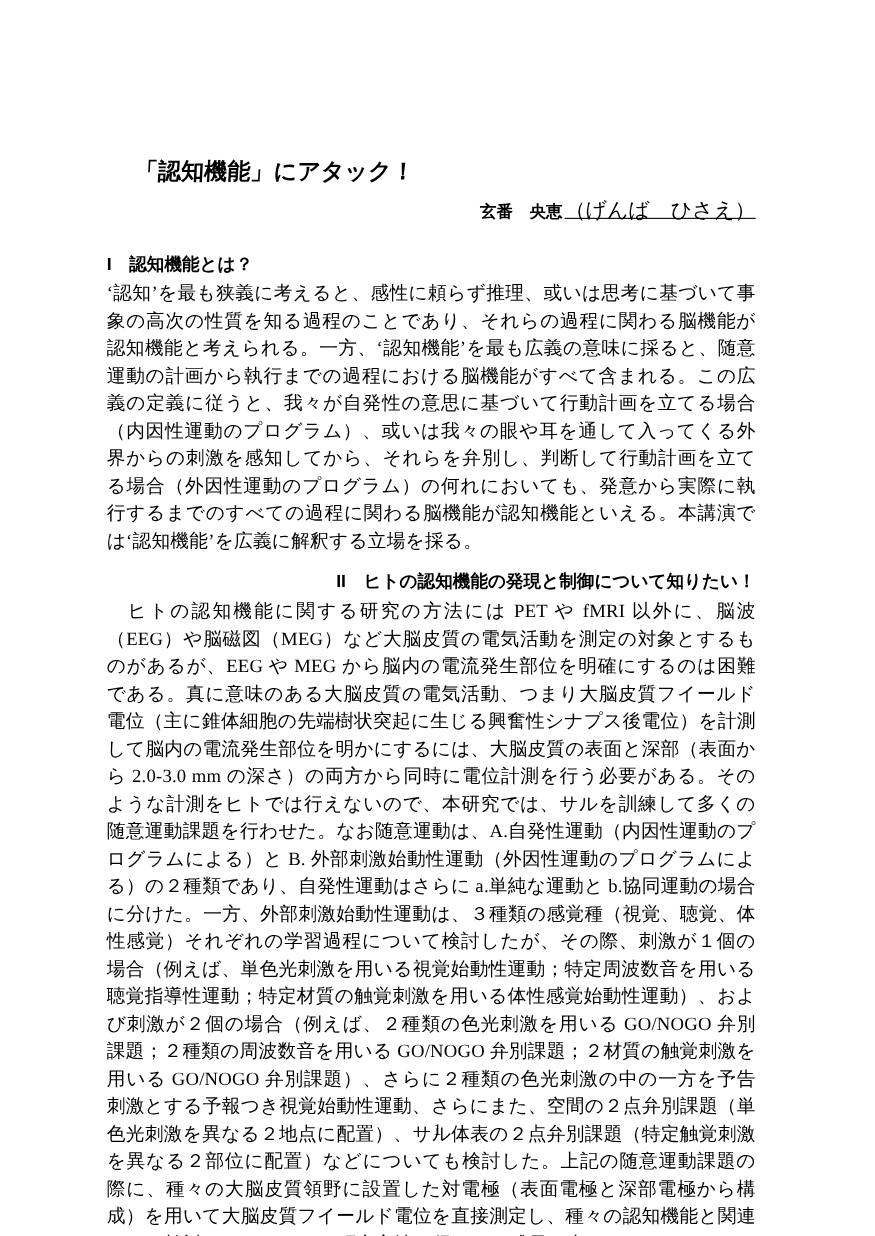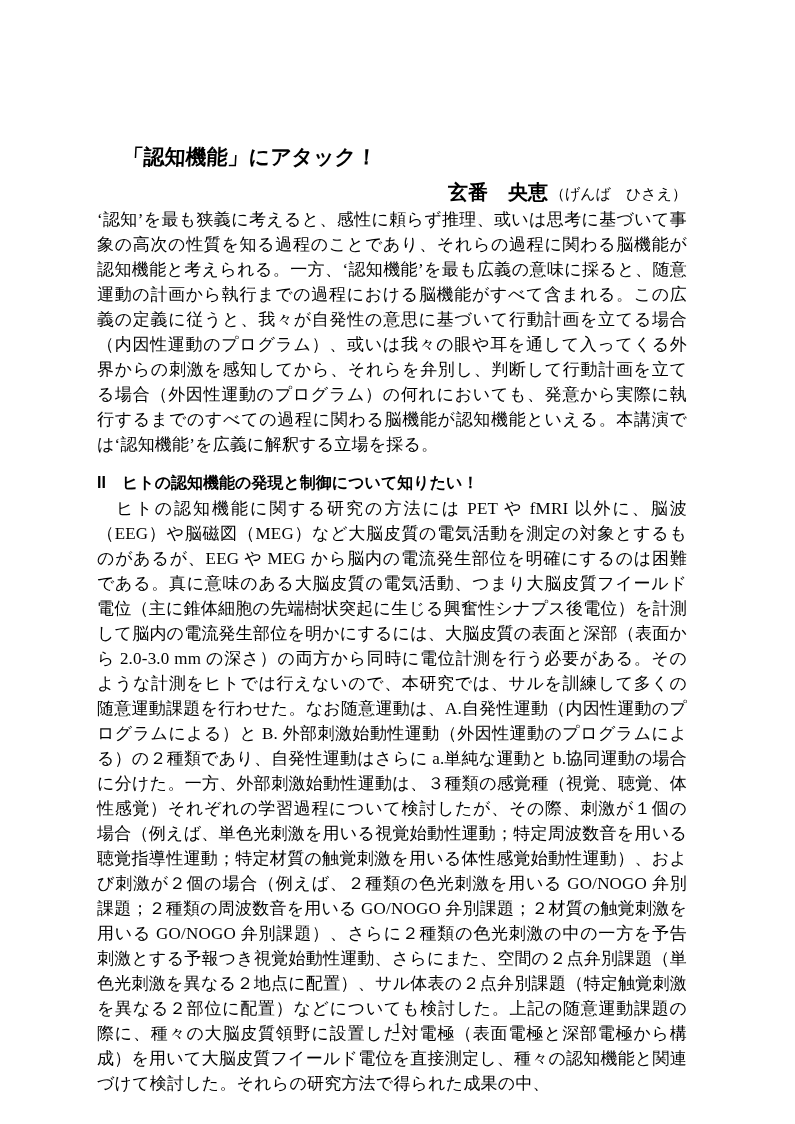--- a/index.html
+++ b/index.html
@@ -34,42 +34,43 @@
   }
   .author-line {
     margin-top: 11px;
     text-align: right;
     line-height: 24px;
     white-space: nowrap;
   }
   .author-name {
     font-family: "Liberation Sans", "DejaVu Sans", sans-serif;
     font-weight: bold;
-    font-size: 20px;
+    font-size: 15px;
   }
   .author-furigana {
-    font-size: 15px;
+    font-size: 19px;
     margin-left: 2px;
+    text-decoration: underline;
   }
   .affiliation {
     margin-top: 3px;
     text-align: right;
     font-size: 15px;
     line-height: 22px;
     white-space: nowrap;
   }
   .section-heading {
     font-family: "Liberation Sans", "DejaVu Sans", sans-serif;
     font-weight: bold;
     font-size: 16px;
     line-height: 25px;
     margin: 0;
   }
   .heading-1 { margin-top: 23px; }
-  .heading-2 { margin-top: 13px; }
+  .heading-2 { margin-top: 13px; text-align: right; }
   .body-text {
     margin: 1px 0 0 0;
     font-size: 17px;
     line-height: 25px;
     text-align: justify;
     text-justify: inter-ideograph;
     letter-spacing: 0.2px;
   }
   .page-number {
     position: absolute;
@@ -88,20 +89,21 @@
   <div class="doc-title">「認知機能」にアタック！</div>
 
   <div class="content">
 
     <div class="author-line">
       <span class="author-name">玄番　央恵</span><span class="author-furigana">（げんば　ひさえ）</span>
     </div>
 
 
     <div>
+      <h2 class="section-heading heading-1">I　認知機能とは？</h2>
       <p class="body-text">‘認知’を最も狭義に考えると、感性に頼らず推理、或いは思考に基づいて事象の高次の性質を知る過程のことであり、それらの過程に関わる脳機能が認知機能と考えられる。一方、‘認知機能’を最も広義の意味に採ると、随意運動の計画から執行までの過程における脳機能がすべて含まれる。この広義の定義に従うと、我々が自発性の意思に基づいて行動計画を立てる場合（内因性運動のプログラム）、或いは我々の眼や耳を通して入ってくる外界からの刺激を感知してから、それらを弁別し、判断して行動計画を立てる場合（外因性運動のプログラム）の何れにおいても、発意から実際に執行するまでのすべての過程に関わる脳機能が認知機能といえる。本講演では‘認知機能’を広義に解釈する立場を採る。</p>
     </div>
 
     <div>
       <h2 class="section-heading heading-2">II　ヒトの認知機能の発現と制御について知りたい！</h2>
       <p class="body-text">　ヒトの認知機能に関する研究の方法には PET や fMRI 以外に、脳波（EEG）や脳磁図（MEG）など大脳皮質の電気活動を測定の対象とするものがあるが、EEG や MEG から脳内の電流発生部位を明確にするのは困難である。真に意味のある大脳皮質の電気活動、つまり大脳皮質フイールド電位（主に錐体細胞の先端樹状突起に生じる興奮性シナプス後電位）を計測して脳内の電流発生部位を明かにするには、大脳皮質の表面と深部（表面から 2.0-3.0 mm の深さ）の両方から同時に電位計測を行う必要がある。そのような計測をヒトでは行えないので、本研究では、サルを訓練して多くの随意運動課題を行わせた。なお随意運動は、A.自発性運動（内因性運動のプログラムによる）と B. 外部刺激始動性運動（外因性運動のプログラムによる）の２種類であり、自発性運動はさらに a.単純な運動と b.協同運動の場合に分けた。一方、外部刺激始動性運動は、３種類の感覚種（視覚、聴覚、体性感覚）それぞれの学習過程について検討したが、その際、刺激が１個の場合（例えば、単色光刺激を用いる視覚始動性運動；特定周波数音を用いる聴覚指導性運動；特定材質の触覚刺激を用いる体性感覚始動性運動）、および刺激が２個の場合（例えば、２種類の色光刺激を用いる GO/NOGO 弁別課題；２種類の周波数音を用いる GO/NOGO 弁別課題；２材質の触覚刺激を用いる GO/NOGO 弁別課題）、さらに２種類の色光刺激の中の一方を予告刺激とする予報つき視覚始動性運動、さらにまた、空間の２点弁別課題（単色光刺激を異なる２地点に配置）、サル体表の２点弁別課題（特定触覚刺激を異なる２部位に配置）などについても検討した。上記の随意運動課題の際に、種々の大脳皮質領野に設置した対電極（表面電極と深部電極から構成）を用いて大脳皮質フイールド電位を直接測定し、種々の認知機能と関連づけて検討した。それらの研究方法で得られた成果の中、</p>
     </div>
 
   </div>
 

